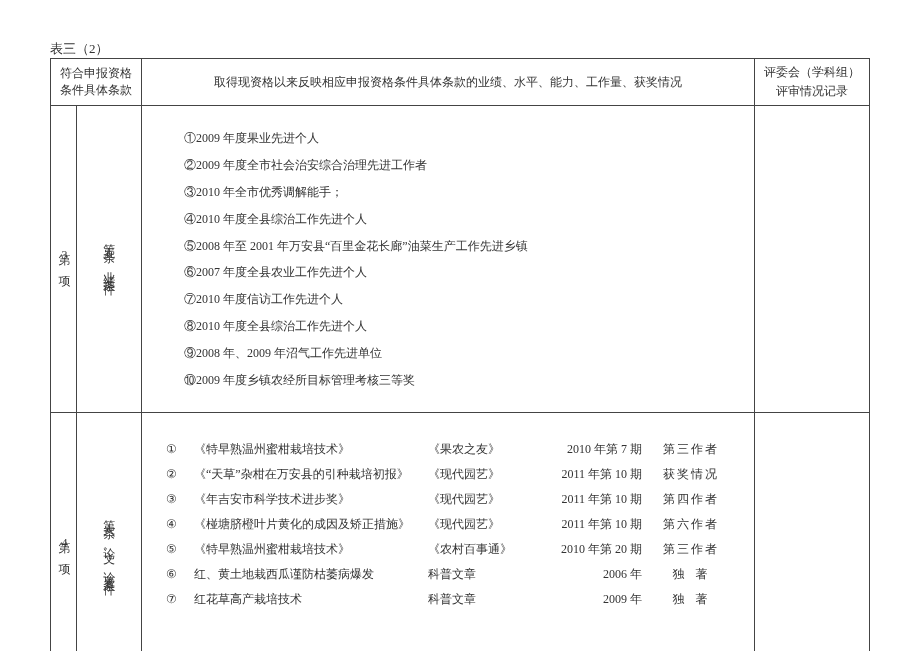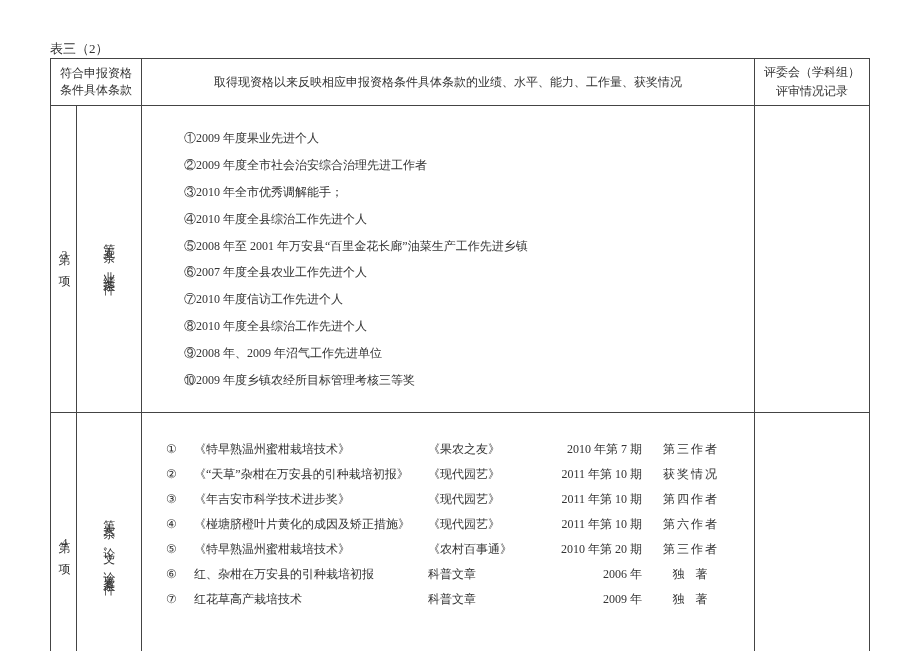--- a/index.html
+++ b/index.html
@@ -152,21 +152,21 @@
             </div>
             <div class="pub-row">
               <span class="mk">⑤</span>
               <span>《特早熟温州蜜柑栽培技术》</span>
               <span class="journal">《农村百事通》</span>
               <span class="issue">2010 年第 20 期</span>
               <span class="author">第三作者</span>
             </div>
             <div class="pub-row">
               <span class="mk">⑥</span>
-              <span>红、杂柑在万安县的引种栽培初报</span>
+              <span>红、黄土地栽西瓜谨防枯萎病爆发</span>
               <span class="journal">科普文章</span>
               <span class="issue">2006 年</span>
               <span class="author">独 著</span>
             </div>
             <div class="pub-row">
               <span class="mk">⑦</span>
               <span>红花草高产栽培技术</span>
               <span class="journal">科普文章</span>
               <span class="issue">2009 年</span>
               <span class="author">独 著</span>

